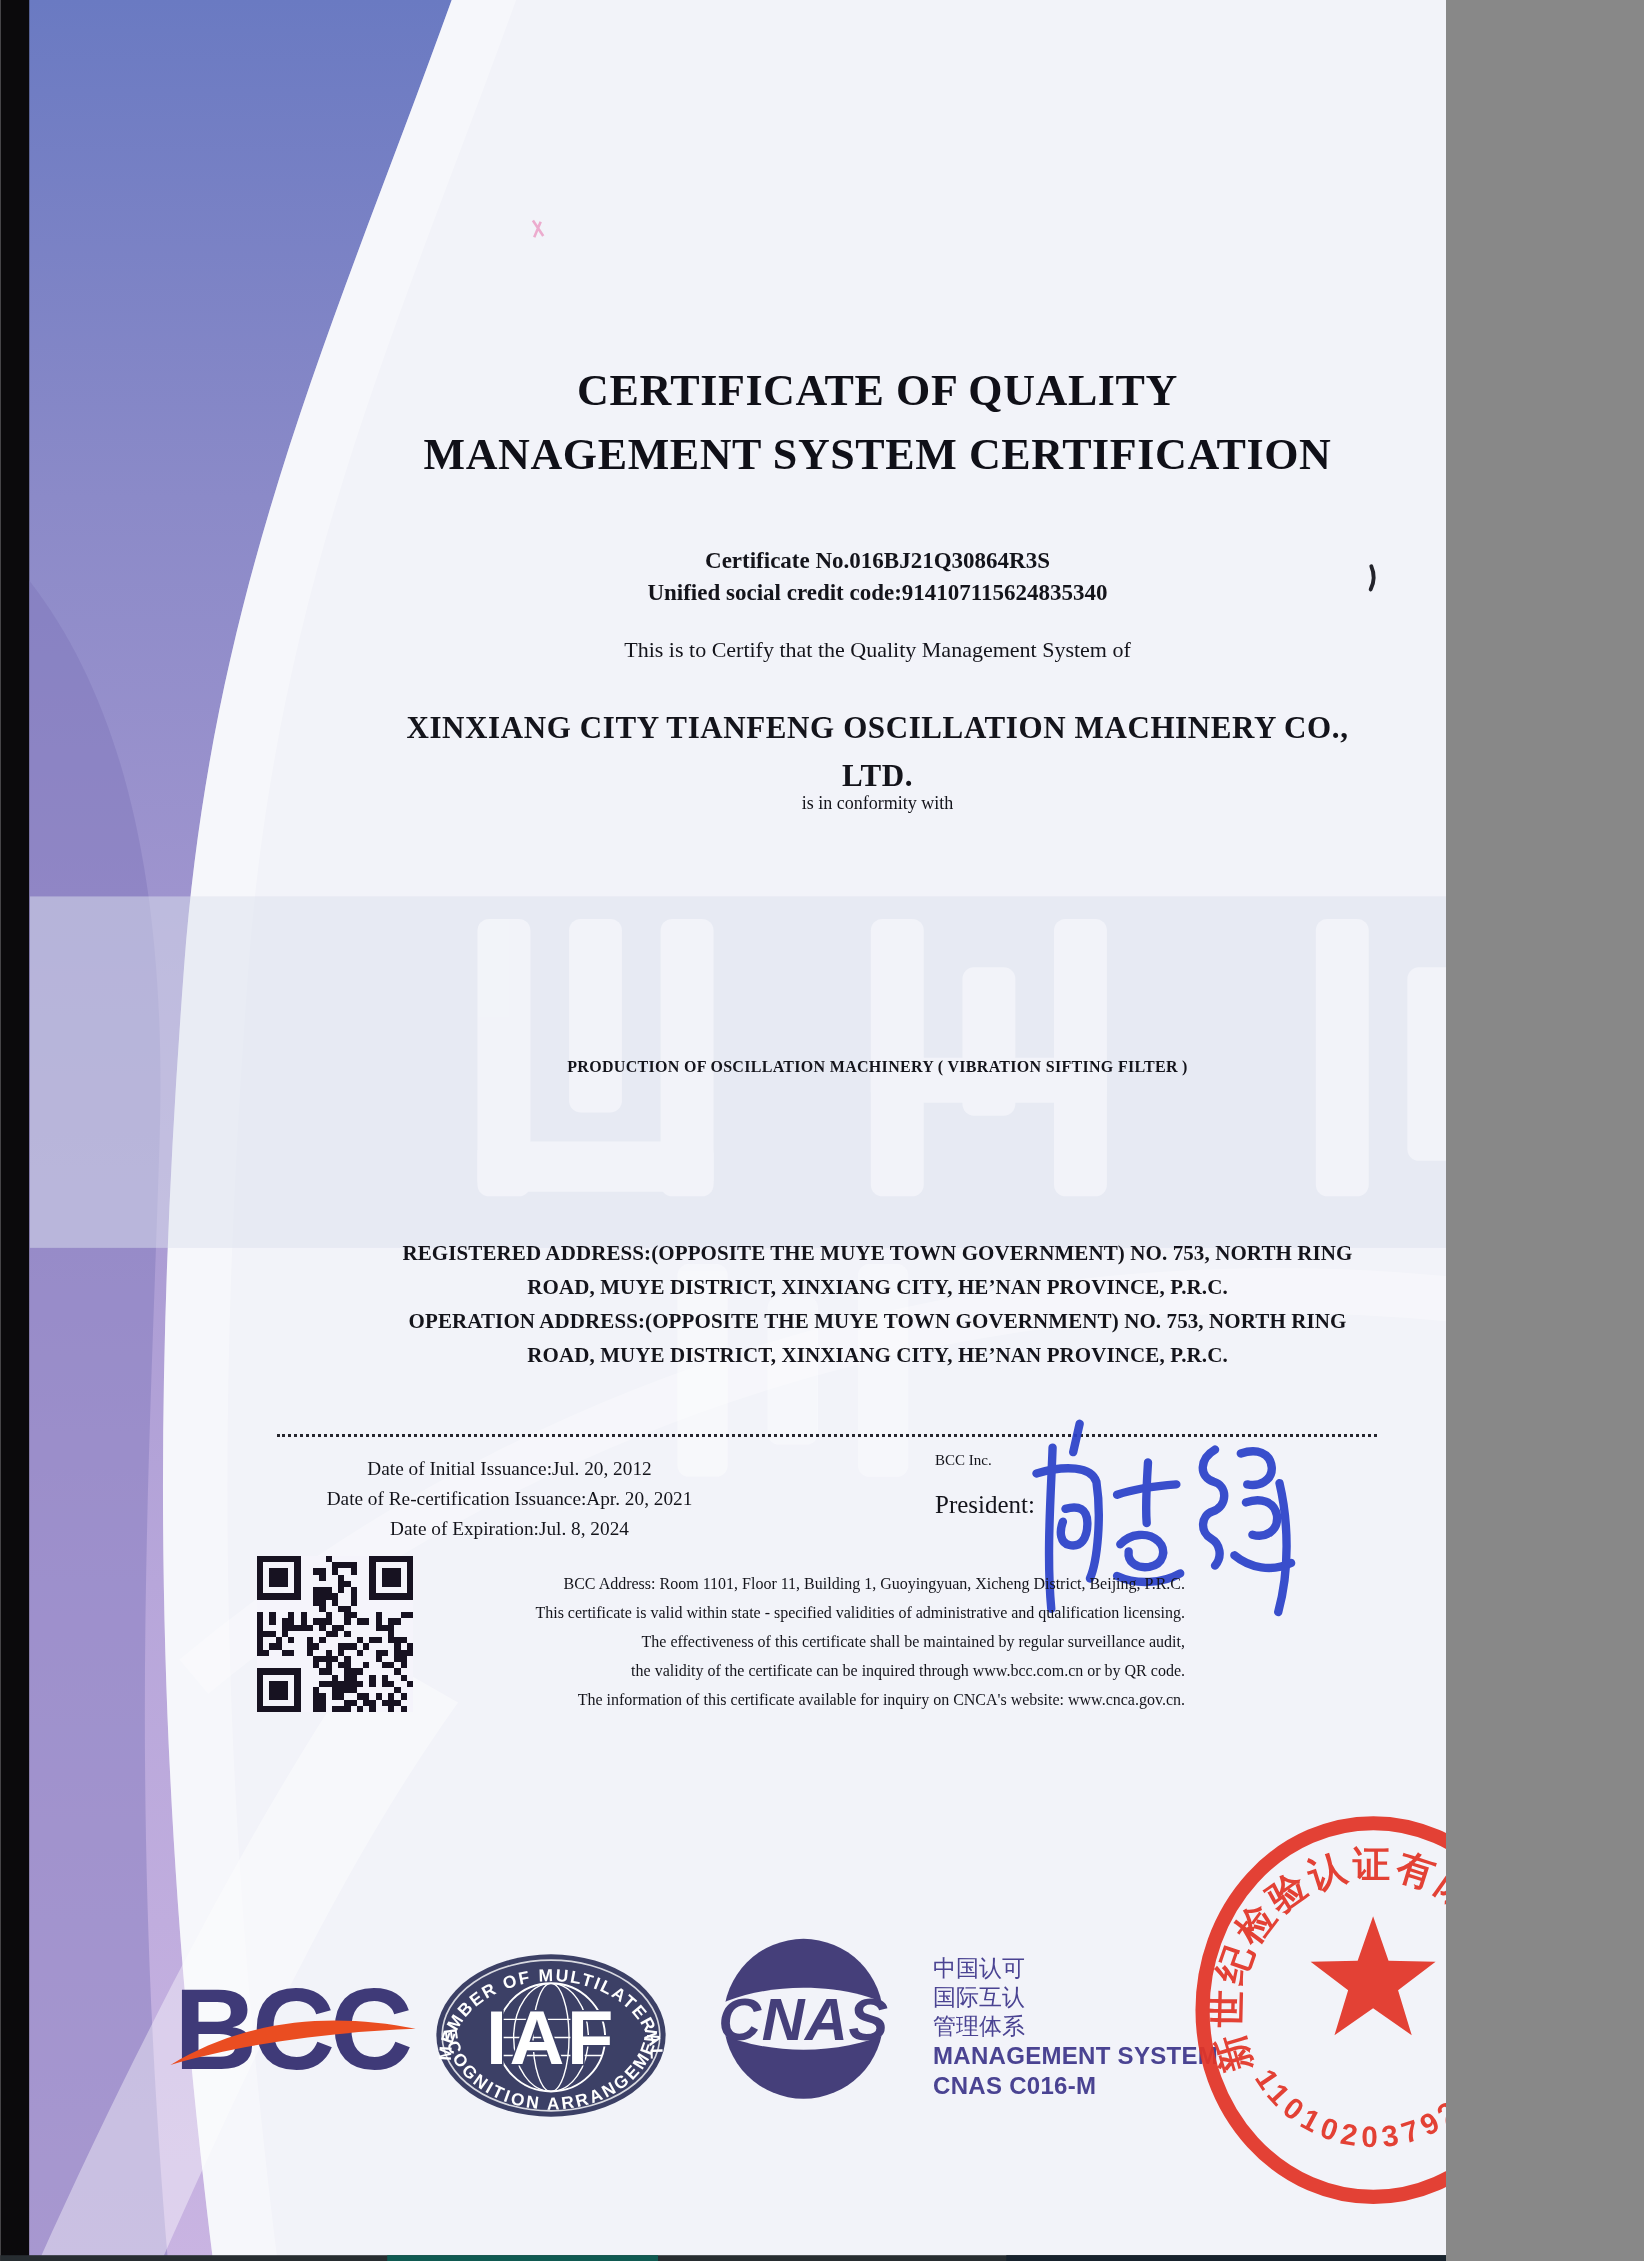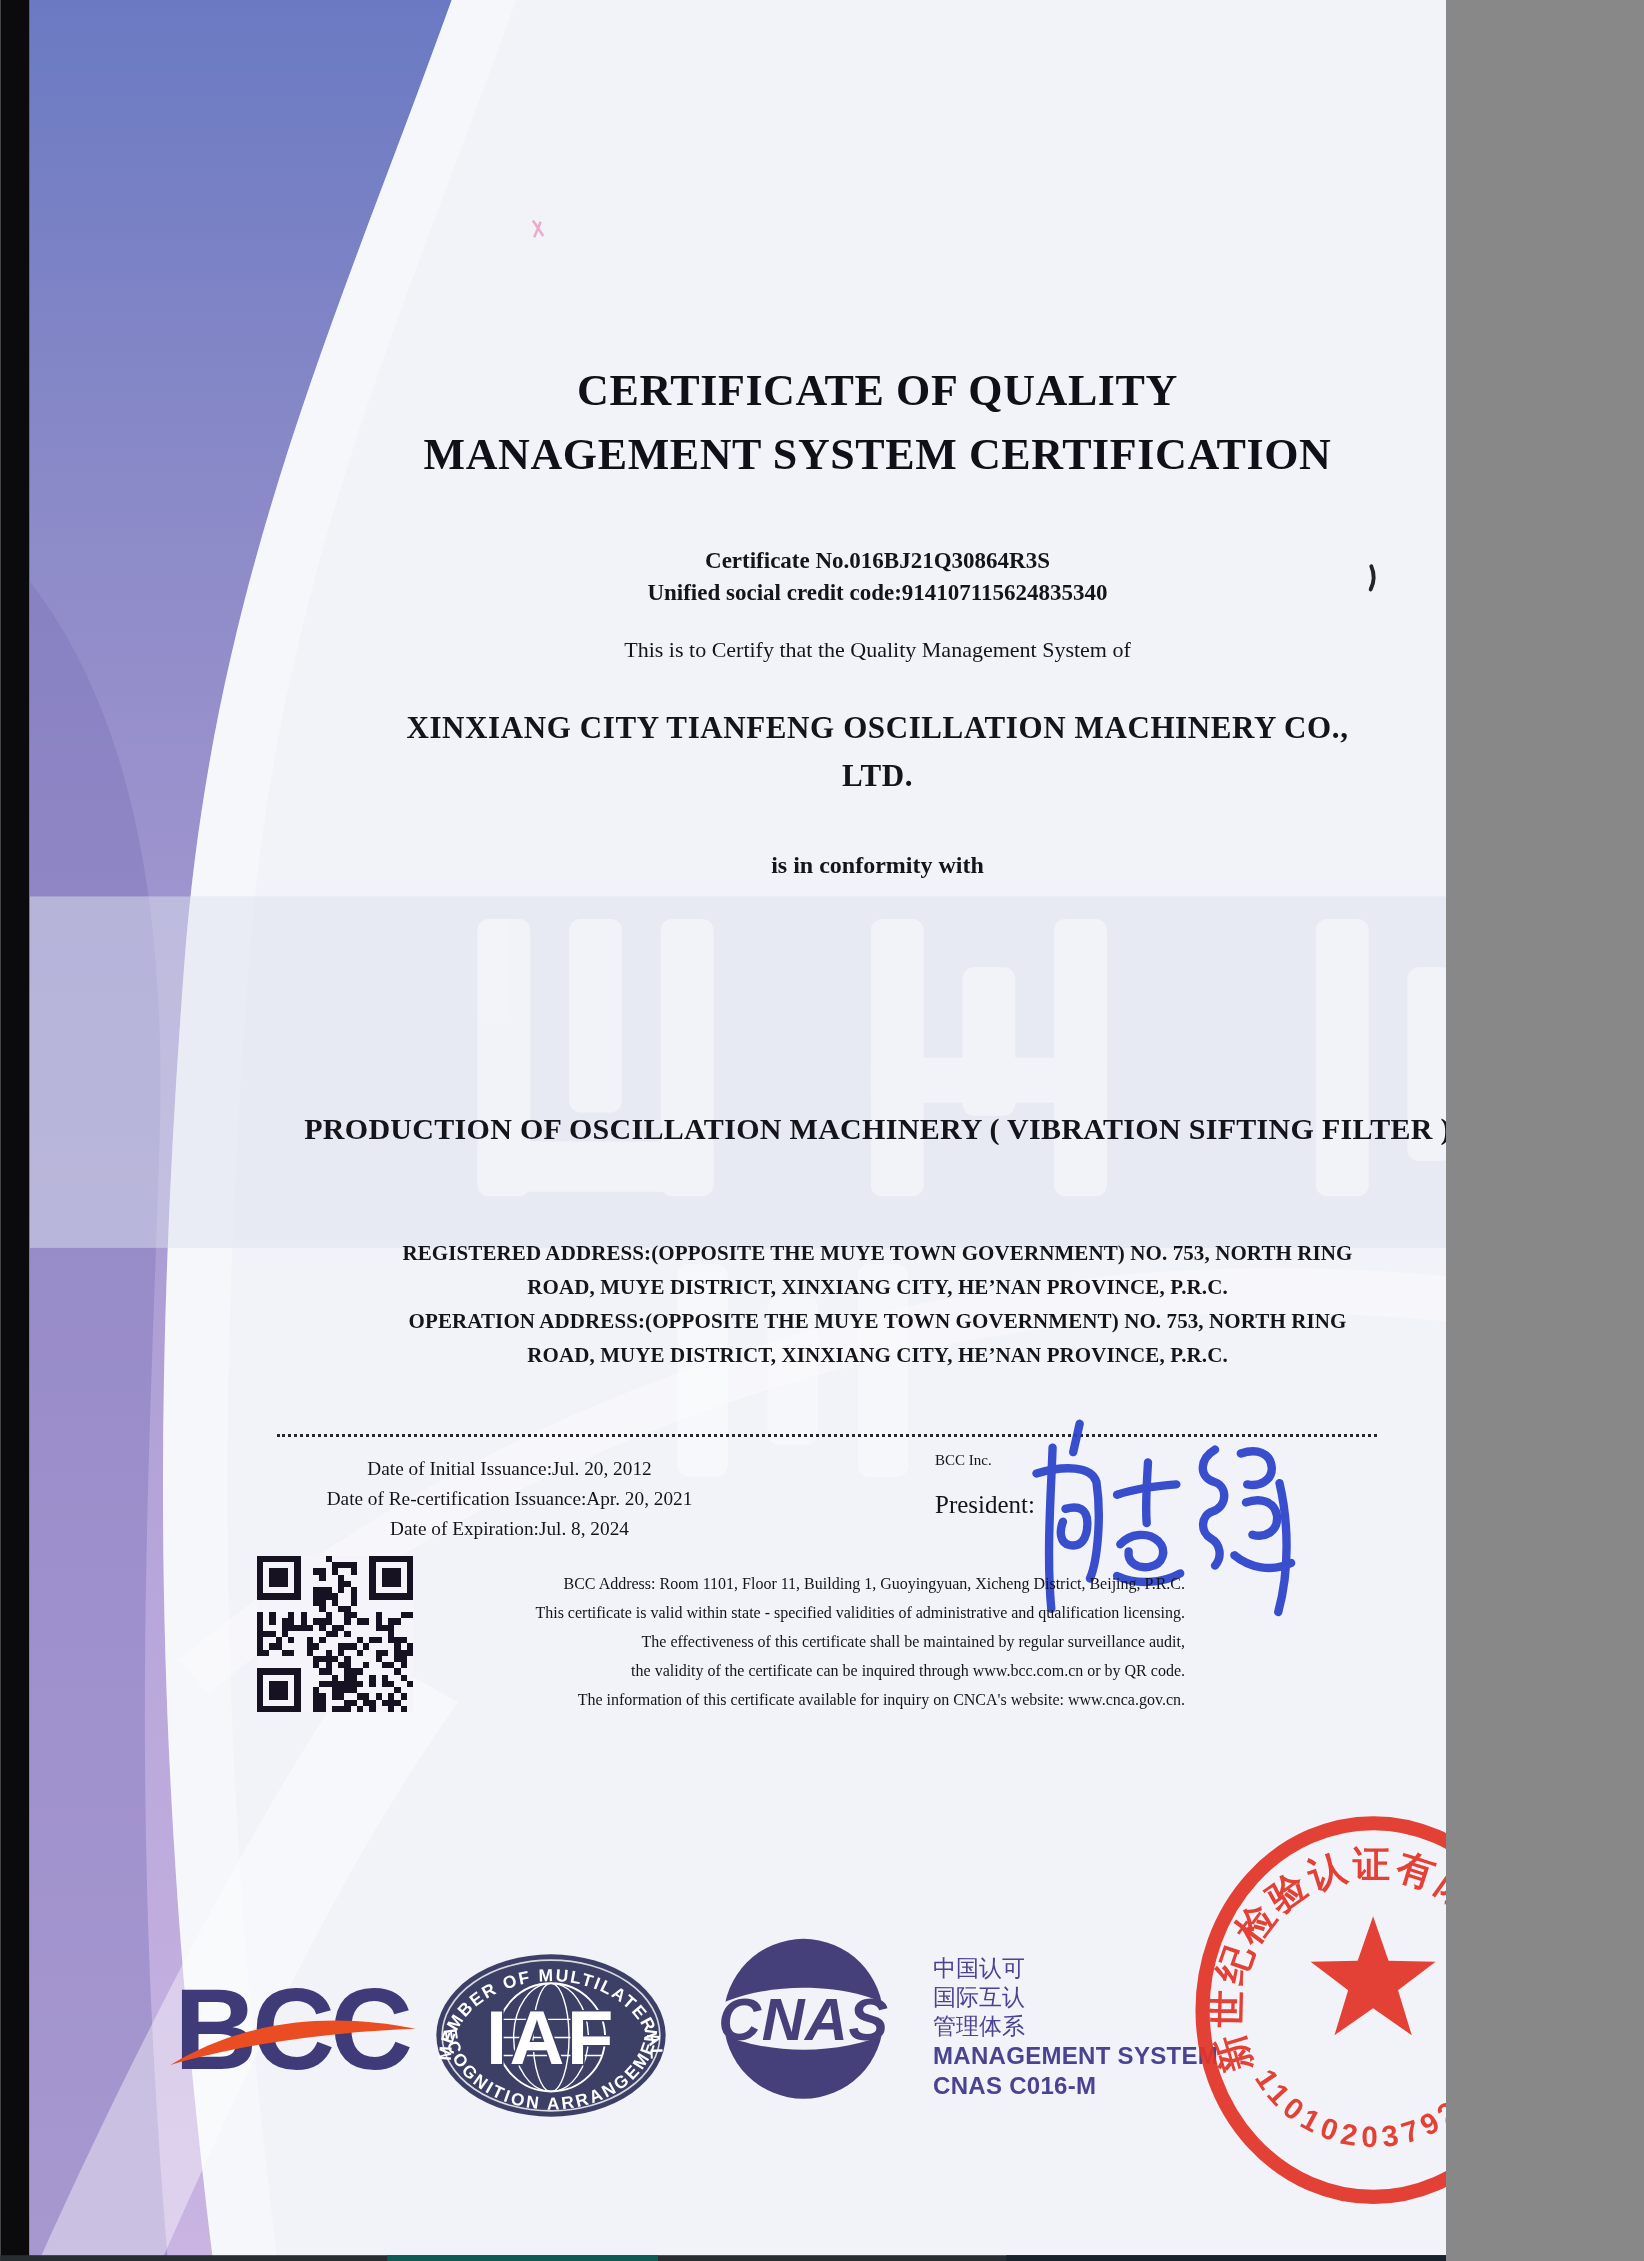--- a/index.html
+++ b/index.html
@@ -10,23 +10,23 @@
     color:#14141b;
   }
   .abs{position:absolute;}
   .nowrap{white-space:nowrap;}
   .centercol{left:271px;width:1213px;text-align:center;}
 
   .title{top:359px;font-size:44px;font-weight:bold;line-height:64px;color:#101018;letter-spacing:0.6px;}
   .certnums{top:545px;font-size:23px;font-weight:bold;line-height:32px;}
   .certify{top:637px;font-size:22px;}
   .company{top:704px;font-size:31px;font-weight:bold;line-height:48px;letter-spacing:0.6px;}
-  .conformity{top:852px;font-size:24px;font-weight:bold;}
+  .conformity{top:793px;font-size:18px;}
   .standard{top:873px;font-size:22px;}
-  .scope{top:1112px;font-size:30px;font-weight:600;letter-spacing:0.3px;}
+  .scope{top:1058px;font-size:16px;font-weight:600;letter-spacing:0.3px;}
   .addresses{top:1236px;font-size:21px;font-weight:600;line-height:34px;letter-spacing:0.1px;}
 
   .sep{top:1434px;left:277px;width:1100px;height:0;border-top:3.9px dotted #26262e;}
 
   .dates{top:1454px;left:284px;width:451px;text-align:center;font-size:19.3px;line-height:30px;}
   .issuer-name{top:1452px;left:935px;font-size:15px;}
   .president{top:1491px;left:935px;font-size:25px;text-align:center;}
   .sig{top:1412px;left:1001px;}
   .qr{top:1556px;left:257px;}
   .fineprint{top:1569px;left:424px;width:761px;font-size:16px;line-height:29px;text-align:right;}

